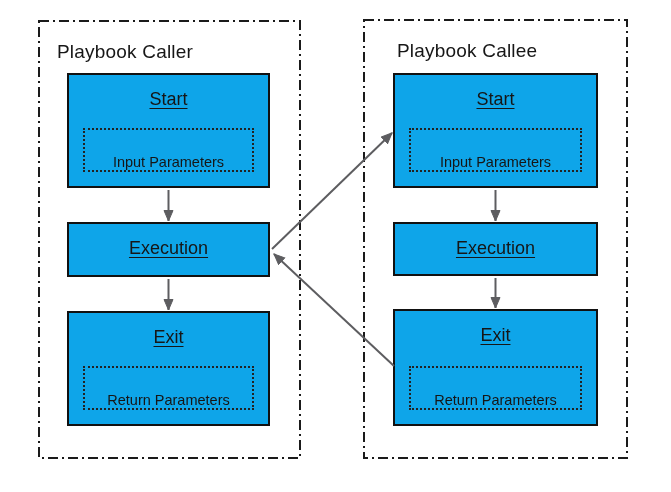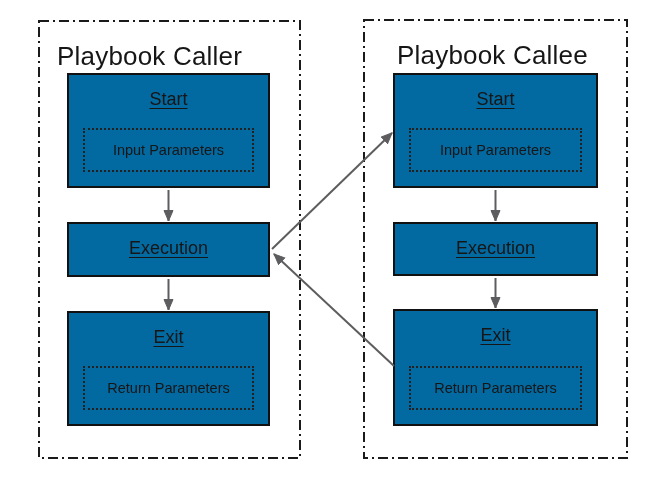--- a/index.html
+++ b/index.html
@@ -7,28 +7,28 @@
     position: relative;
     width: 671px;
     height: 492px;
     background: #ffffff;
     font-family: "Liberation Sans", sans-serif;
     color: #161616;
     overflow: hidden;
   }
   .panel-title {
     position: absolute;
-    font-size: 26px;
+    font-size: 19px;
     letter-spacing: 0.2px;
     color: #161616;
     white-space: nowrap;
   }
   .node {
     position: absolute;
-    background: #0369a1;
+    background: #0ea5e9;
     border: 2px solid #111111;
     box-sizing: border-box;
   }
   .node-label {
     display: block;
     margin-top: 14px;
     text-align: center;
     font-size: 18px;
     text-decoration: underline;
     text-underline-offset: 3px;
@@ -36,21 +36,21 @@
   }
   .param-box {
     position: absolute;
     left: 14px;
     right: 14px;
     bottom: 14px;
     height: 44px;
     border: 2px dotted #222222;
     box-sizing: border-box;
     display: flex;
-    align-items: center;
+    align-items: flex-end;
     justify-content: center;
   }
   .param-label {
     font-size: 14.5px;
     color: #161616;
   }
   .overlay {
     position: absolute;
     left: 0;
     top: 0;

